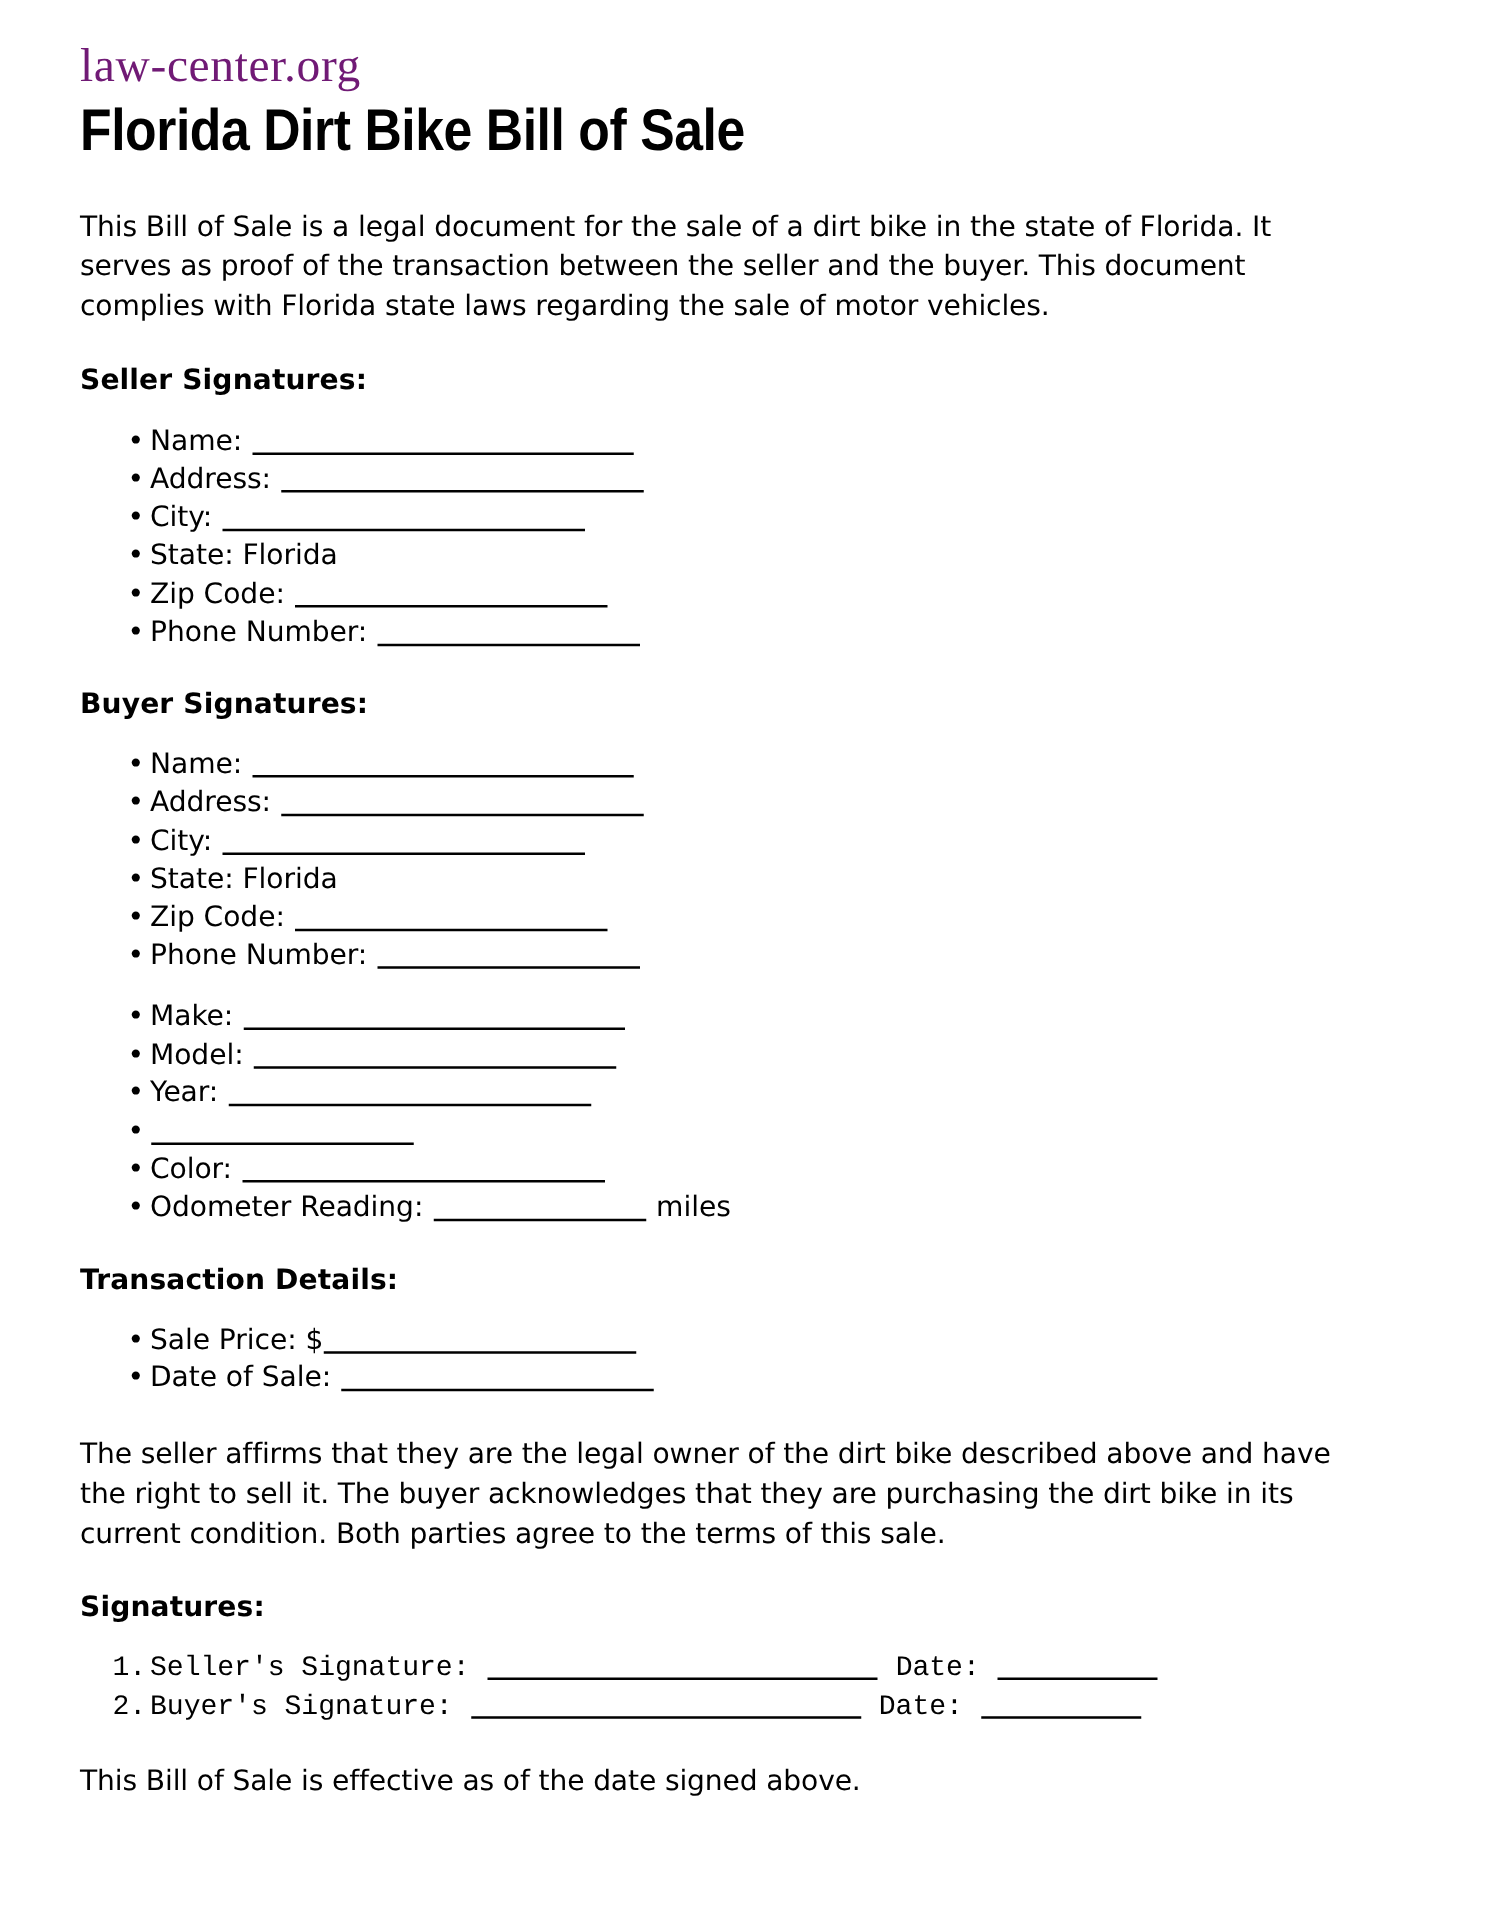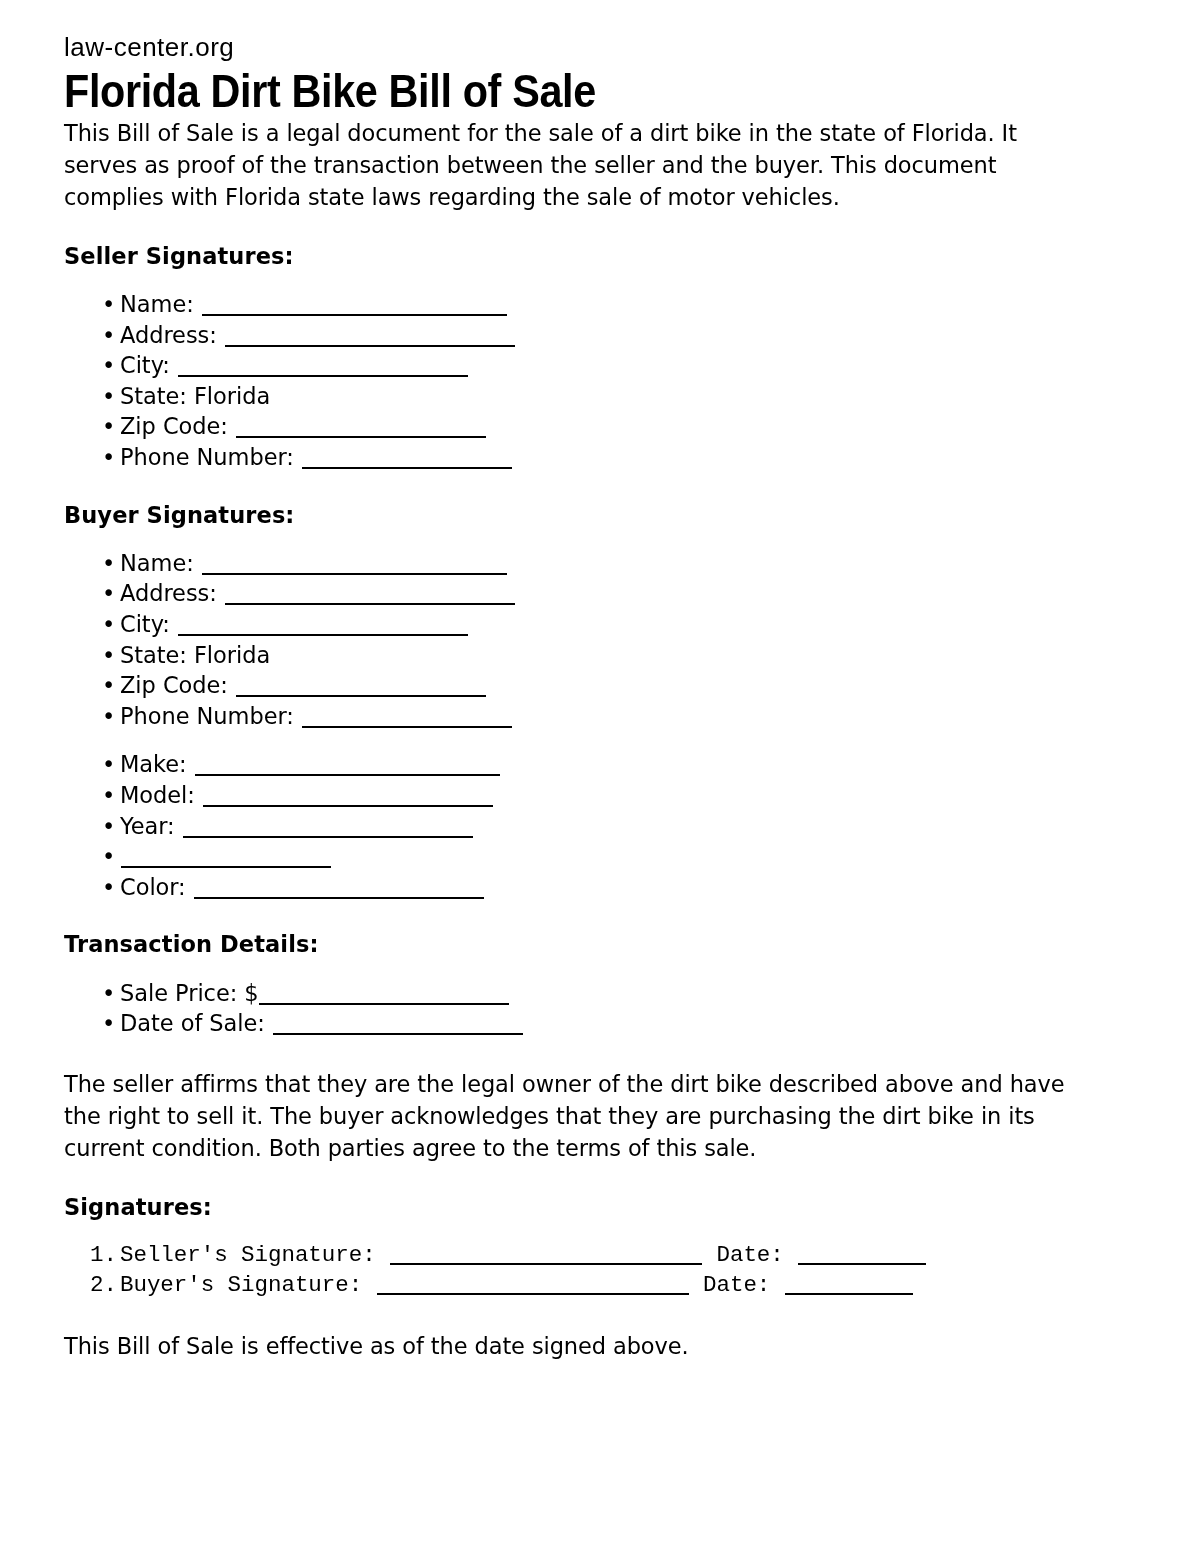--- a/index.html
+++ b/index.html
@@ -30,26 +30,26 @@
 
   .content {
     position: absolute;
     left: 64px;
     top: 34px;
     width: 1065px;
   }
 
   
   .site-name {
-    font-family: Liberation Sans, sans-serif;
-    font-size: 26px;
+    font-family: Liberation Serif, serif;
+    font-size: 38px;
     font-weight: 400;
     letter-spacing: 0.5px;
     line-height: 1.05;
-    color: #000000;
+    color: #701a75;
     margin: 0 0 4px 0;
     white-space: nowrap;
   }
 
   .doc-title {
     font-family: "Liberation Sans Narrow", "Liberation Sans", sans-serif;
     font-size: 47px;
     font-weight: 700;
     line-height: 1.12;
     letter-spacing: -0.4px;
@@ -61,21 +61,21 @@
 
   
   .para {
     font-size: 22.5px;
     line-height: 1.42;
     margin: 0;
     max-width: 1020px;
     letter-spacing: -0.1px;
   }
 
-  .para.intro { }
+  .para.intro { margin-top: 36px; }
   .para.affirm { margin-top: 30px; }
   .para.effective { margin-top: 30px; }
 
   h2.section-head {
     font-size: 22.5px;
     font-weight: 700;
     line-height: 1.3;
     margin: 28px 0 0 0;
     letter-spacing: 0.1px;
   }
@@ -174,20 +174,21 @@
       <li><span>Zip Code:</span> <span class="blank w-lg"></span></li>
       <li><span>Phone Number:</span> <span class="blank w-md"></span></li>
     </ul>
 
     <ul class="field-list">
       <li><span>Make:</span> <span class="blank w-2xl"></span></li>
       <li><span>Model:</span> <span class="blank w-xl"></span></li>
       <li><span>Year:</span> <span class="blank w-xl"></span></li>
       <li> <span class="blank w-md"></span></li>
       <li><span>Color:</span> <span class="blank w-xl"></span></li>
+      <li><span>Odometer Reading:</span> <span class="blank w-sm"></span> <span>miles</span></li>
     </ul>
 
     <h2 class="section-head">Transaction Details:</h2>
     <ul class="field-list">
       <li><span>Sale Price: $</span><span class="blank w-lg nogap"></span></li>
       <li><span>Date of Sale:</span> <span class="blank w-lg"></span></li>
     </ul>
 
     <p class="para affirm">The seller affirms that they are the legal owner of the dirt bike described above and have the right to sell it. The buyer acknowledges that they are purchasing the dirt bike in its current condition. Both parties agree to the terms of this sale.</p>
 

